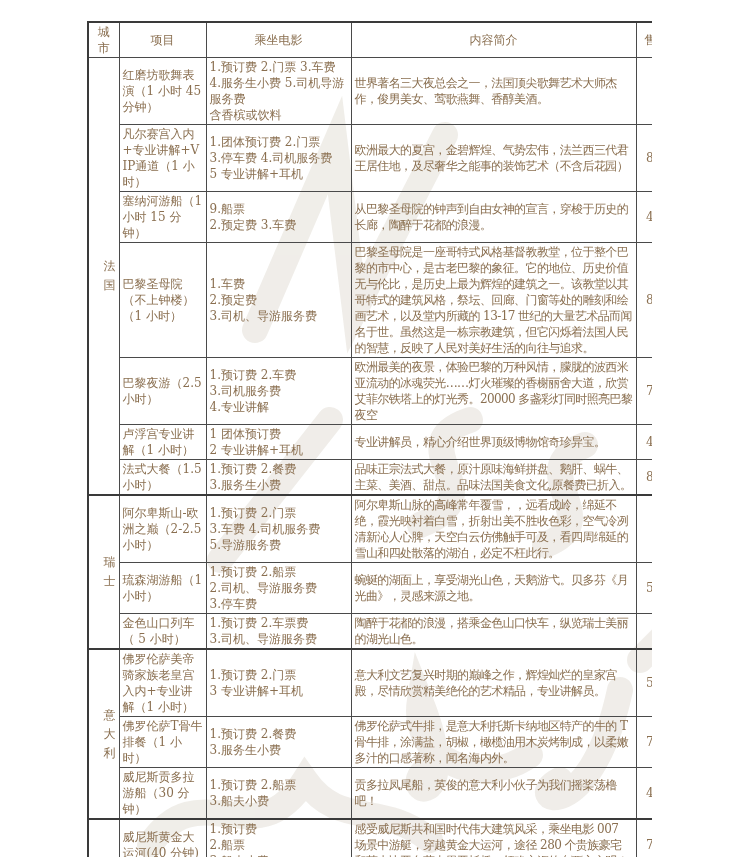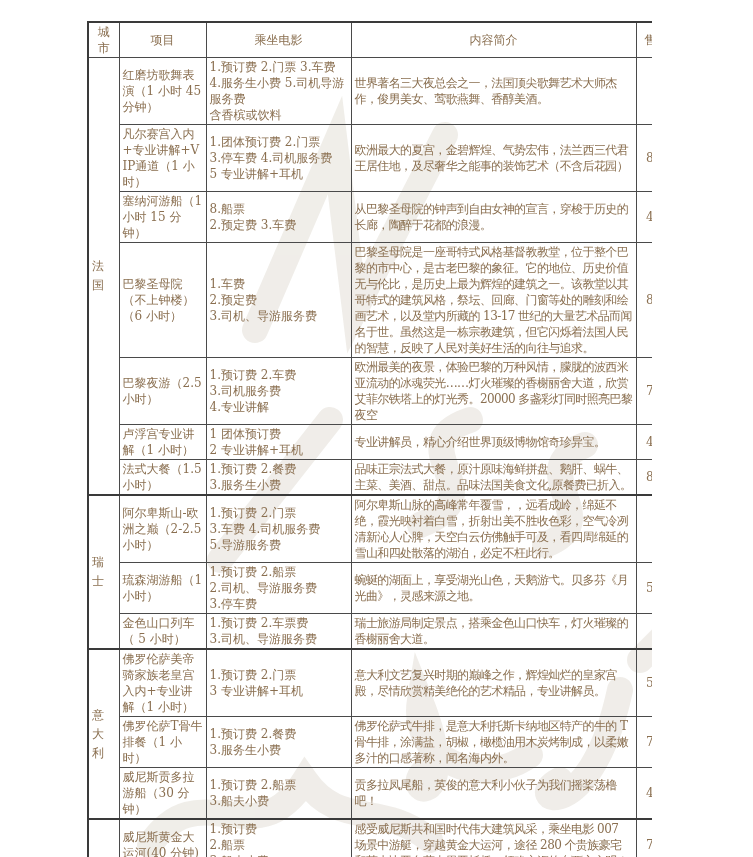--- a/index.html
+++ b/index.html
@@ -8,21 +8,21 @@
   .watermark{position:absolute;left:0;top:0;z-index:0;pointer-events:none;}
   .margin-line{position:absolute;top:0;left:749px;width:1px;height:857px;background:#c3c3c3;z-index:2;}
   table.svc{position:absolute;left:87px;top:21px;z-index:1;border-collapse:collapse;table-layout:fixed;
             width:593px;background:transparent;}
   table.svc td,table.svc th{border:1px solid #4a4a4a;vertical-align:middle;
             font-size:12px;line-height:16px;font-weight:normal;color:#8a6f50;
             padding:1px 3px;overflow:hidden;word-break:break-all;}
   table.svc{border:2px solid #3a3a3a;border-bottom:none;}
   tr.group-start td{border-top:2px solid #3a3a3a;}
   th.hdr{text-align:center;color:#8a6f50;}
-  td.city{text-align:left;padding:0;}
+  td.city{text-align:right;padding:0;}
   td.city span{display:inline-block;width:13px;line-height:19px;word-break:break-all;}
   td.proj{padding:1px 4px;margin-left:36px;}
   td.svcs{white-space:pre-line;padding:1px 4px;}
   td.desc{padding:1px 6px;letter-spacing:-0.6px;margin-left:28px;}
   td.price{text-align:right;padding:1px 1px;}
 </style>
 </head>
 <body>
 
 <div class="page">
@@ -71,27 +71,27 @@
     <tr style="height:50px">
       <td class="proj">凡尔赛宫入内+专业讲解+VIP通道（1 小时）</td>
       <td class="svcs">1.团体预订费 2.门票
 3.停车费 4.司机服务费
 5 专业讲解+耳机</td>
       <td class="desc">欧洲最大的夏宫，金碧辉煌、气势宏伟，法兰西三代君王居住地，及尽奢华之能事的装饰艺术（不含后花园）</td>
       <td class="price">80 欧</td>
     </tr>
     <tr style="height:35px">
       <td class="proj">塞纳河游船（1 小时 15 分钟）</td>
-      <td class="svcs">8.船票
+      <td class="svcs">9.船票
 2.预定费  3.车费</td>
       <td class="desc">从巴黎圣母院的钟声到自由女神的宣言，穿梭于历史的长廊，陶醉于花都的浪漫。</td>
       <td class="price">45 欧</td>
     </tr>
     <tr style="height:112px">
-      <td class="proj">巴黎圣母院（不上钟楼）（6 小时）</td>
+      <td class="proj">巴黎圣母院（不上钟楼）（1 小时）</td>
       <td class="svcs">1.车费
 2.预定费
 3.司机、导游服务费</td>
       <td class="desc">巴黎圣母院是一座哥特式风格基督教教堂，位于整个巴黎的市中心，是古老巴黎的象征。它的地位、历史价值无与伦比，是历史上最为辉煌的建筑之一。该教堂以其哥特式的建筑风格，祭坛、回廊、门窗等处的雕刻和绘画艺术，以及堂内所藏的 13-17 世纪的大量艺术品而闻名于世。虽然这是一栋宗教建筑，但它闪烁着法国人民的智慧，反映了人民对美好生活的向往与追求。</td>
       <td class="price">80 欧</td>
     </tr>
     <tr style="height:65px">
       <td class="proj">巴黎夜游（2.5 小时）</td>
       <td class="svcs">1.预订费 2.车费
 3.司机服务费
@@ -128,21 +128,21 @@
       <td class="svcs">1.预订费 2.船票
 2.司机、导游服务费
 3.停车费</td>
       <td class="desc">蜿蜒的湖面上，享受湖光山色，天鹅游弋。贝多芬《月光曲》，灵感来源之地。</td>
       <td class="price">50 欧</td>
     </tr>
     <tr style="height:31px">
       <td class="proj">金色山口列车（ 5 小时）</td>
       <td class="svcs">1.预订费  2.车票费
 3.司机、导游服务费</td>
-      <td class="desc">瑞士旅游局制定景点，搭乘金色山口快车，灯火璀璨的香榭丽舍大道。</td>
+      <td class="desc">陶醉于花都的浪漫，搭乘金色山口快车，纵览瑞士美丽的湖光山色。</td>
       <td class="price">100 欧</td>
     </tr>
 
     <tr style="height:67px" class="group-start">
       <td class="city" rowspan="3"><span>意大利</span></td>
       <td class="proj">佛罗伦萨美帝骑家族老皇宫入内+专业讲解（1 小时）</td>
       <td class="svcs">1.预订费 2.门票
 3 专业讲解+耳机</td>
       <td class="desc">意大利文艺复兴时期的巅峰之作，辉煌灿烂的皇家宫殿，尽情欣赏精美绝伦的艺术精品，专业讲解员。</td>
       <td class="price">50 欧</td>

